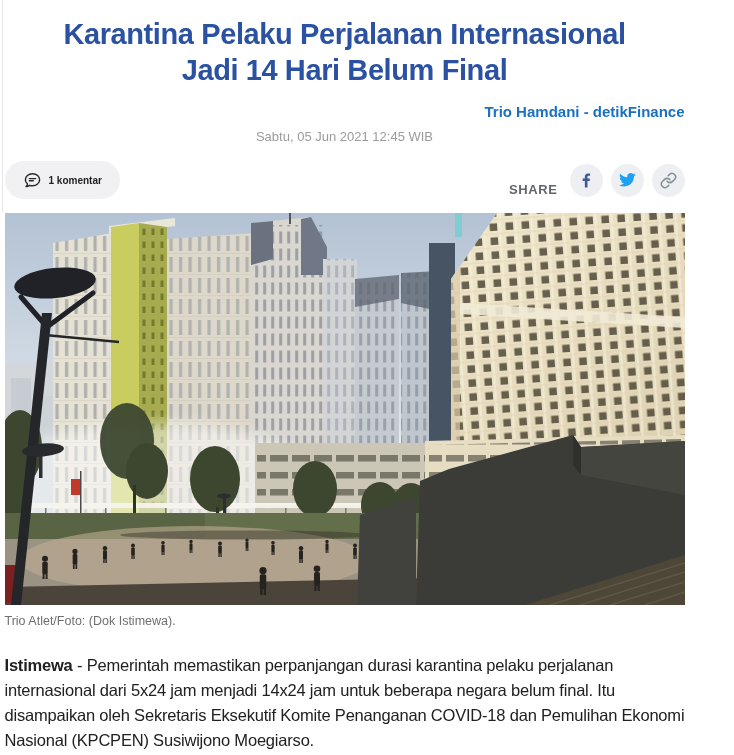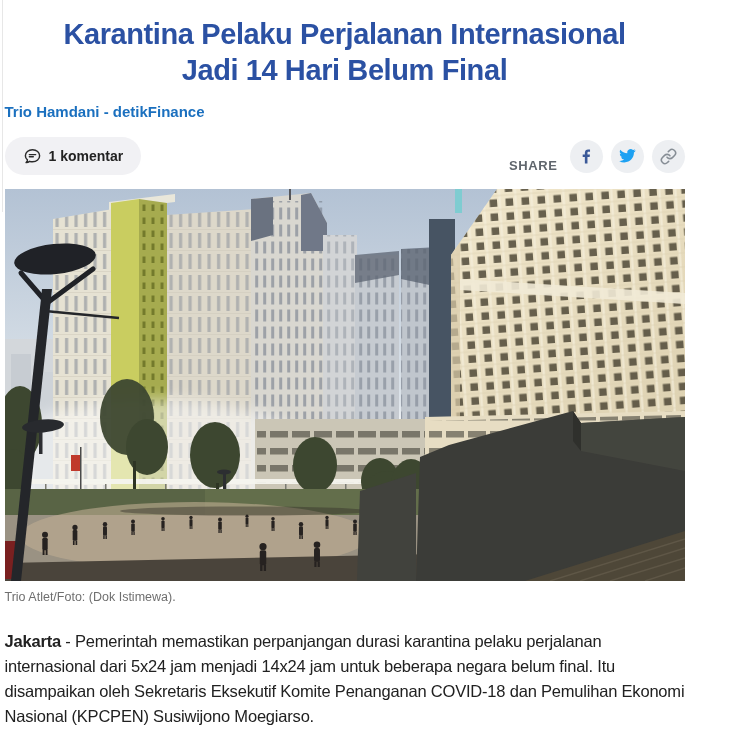--- a/index.html
+++ b/index.html
@@ -7,27 +7,27 @@
   .page {
     position:relative; width:689px; height:755px; background:#ffffff;
     font-family:"Liberation Sans", sans-serif; overflow:hidden;
   }
   .edge-line { position:absolute; left:2px; top:0; width:1px; height:212px; background:#e7e7e7; }
   .content { width:680px; margin:0 auto; padding-top:16px; }
   .title {
     font-size:29px; line-height:36px; font-weight:700; text-align:center;
     color:#2b51a3; letter-spacing:-0.4px; white-space:pre-line;
   }
-  .author { margin-top:15px; text-align:left; font-size:15px; font-weight:700; color:#1b70bf; cursor:pointer; }
+  .author { margin-top:15px; text-align:right; font-size:15px; font-weight:700; color:#1b70bf; cursor:pointer; }
   .pubdate { margin-top:9px; text-align:center; font-size:13px; color:#9b9b9b; }
   .toolbar { margin-top:17px; display:flex; justify-content:space-between; align-items:center; height:38px; }
   .comments-pill {
     display:inline-flex; align-items:center; gap:7px; height:38px; padding:0 18px;
     background:#f1f1f4; border:none; border-radius:19px; cursor:pointer;
-    font-family:"Liberation Sans", sans-serif; font-size:14px; font-weight:600; color:#222222;
+    font-family:"Liberation Sans", sans-serif; font-size:10px; font-weight:600; color:#222222;
   }
   .comments-pill svg { display:block; }
   .share { display:flex; align-items:flex-end; gap:8px; }
   .share-label { font-size:13px; font-weight:700; color:#60666d; letter-spacing:0.6px; margin-right:4px; }
   .share-btn {
     width:33px; height:33px; border-radius:50%; background:#edeff2; border:none; cursor:pointer;
     display:flex; align-items:center; justify-content:center; padding:0;
   }
   .share-btn svg { display:block; }
   .photo-wrap { margin-top:14px; width:680px; height:392px; overflow:hidden; }
@@ -41,20 +41,21 @@
 
 <div class="page">
   <div class="edge-line"></div>
 
   <div class="content">
     <h1 class="title">Karantina Pelaku Perjalanan Internasional
 Jadi 14 Hari Belum Final</h1>
 
     <div class="author">Trio Hamdani - detikFinance</div>
 
+    <div class="pubdate">Sabtu, 05 Jun 2021 12:45 WIB</div>
 
     <div class="toolbar">
       <button class="comments-pill">
         <span>
           <svg width="19" height="19" viewBox="0 0 24 24" fill="none" stroke="#2a2a2a" stroke-width="1.8" stroke-linejoin="round" stroke-linecap="round">
             <path d="M12 3.5C6.8 3.5 3 6.9 3 11c0 2.1 1 4 2.6 5.3-.1 1.3-.7 2.4-1.7 3.2 1.6.1 3.1-.4 4.4-1.4 1.1.4 2.4.6 3.7.6 5.2 0 9-3.4 9-7.7s-3.8-7.5-9-7.5z"></path>
             <path d="M8 9.6h8 M8 12.4h5"></path>
           </svg>
         </span>
         <span>1 komentar</span>
@@ -254,15 +255,15 @@
           <path d="M40,122 L114,129" stroke="#24262a" stroke-width="2.5"></path>
           <polygon points="37,100 47,100 16,392 6,392" fill="#24262a"></polygon>
           <ellipse cx="38" cy="237" rx="21" ry="6.5" fill="#282a2e" transform="rotate(-5 38 237)"></ellipse>
           <rect x="34" y="243" width="3.5" height="22" fill="#2c2e32"></rect>
         </g>
       </svg>
     </div>
 
     <div class="caption">Trio Atlet/Foto: (Dok Istimewa).</div>
 
-    <p class="body-text"><b>Jakarta</b><span> - Pemerintah memastikan perpanjangan durasi karantina pelaku perjalanan internasional dari 5x24 jam menjadi 14x24 jam untuk beberapa negara belum final. Itu disampaikan oleh Sekretaris Eksekutif Komite Penanganan COVID-18 dan Pemulihan Ekonomi Nasional (KPCPEN) Susiwijono Moegiarso.</span></p>
+    <p class="body-text"><b>Istimewa</b><span> - Pemerintah memastikan perpanjangan durasi karantina pelaku perjalanan internasional dari 5x24 jam menjadi 14x24 jam untuk beberapa negara belum final. Itu disampaikan oleh Sekretaris Eksekutif Komite Penanganan COVID-18 dan Pemulihan Ekonomi Nasional (KPCPEN) Susiwijono Moegiarso.</span></p>
   </div>
 </div>
 
 </body></html>

